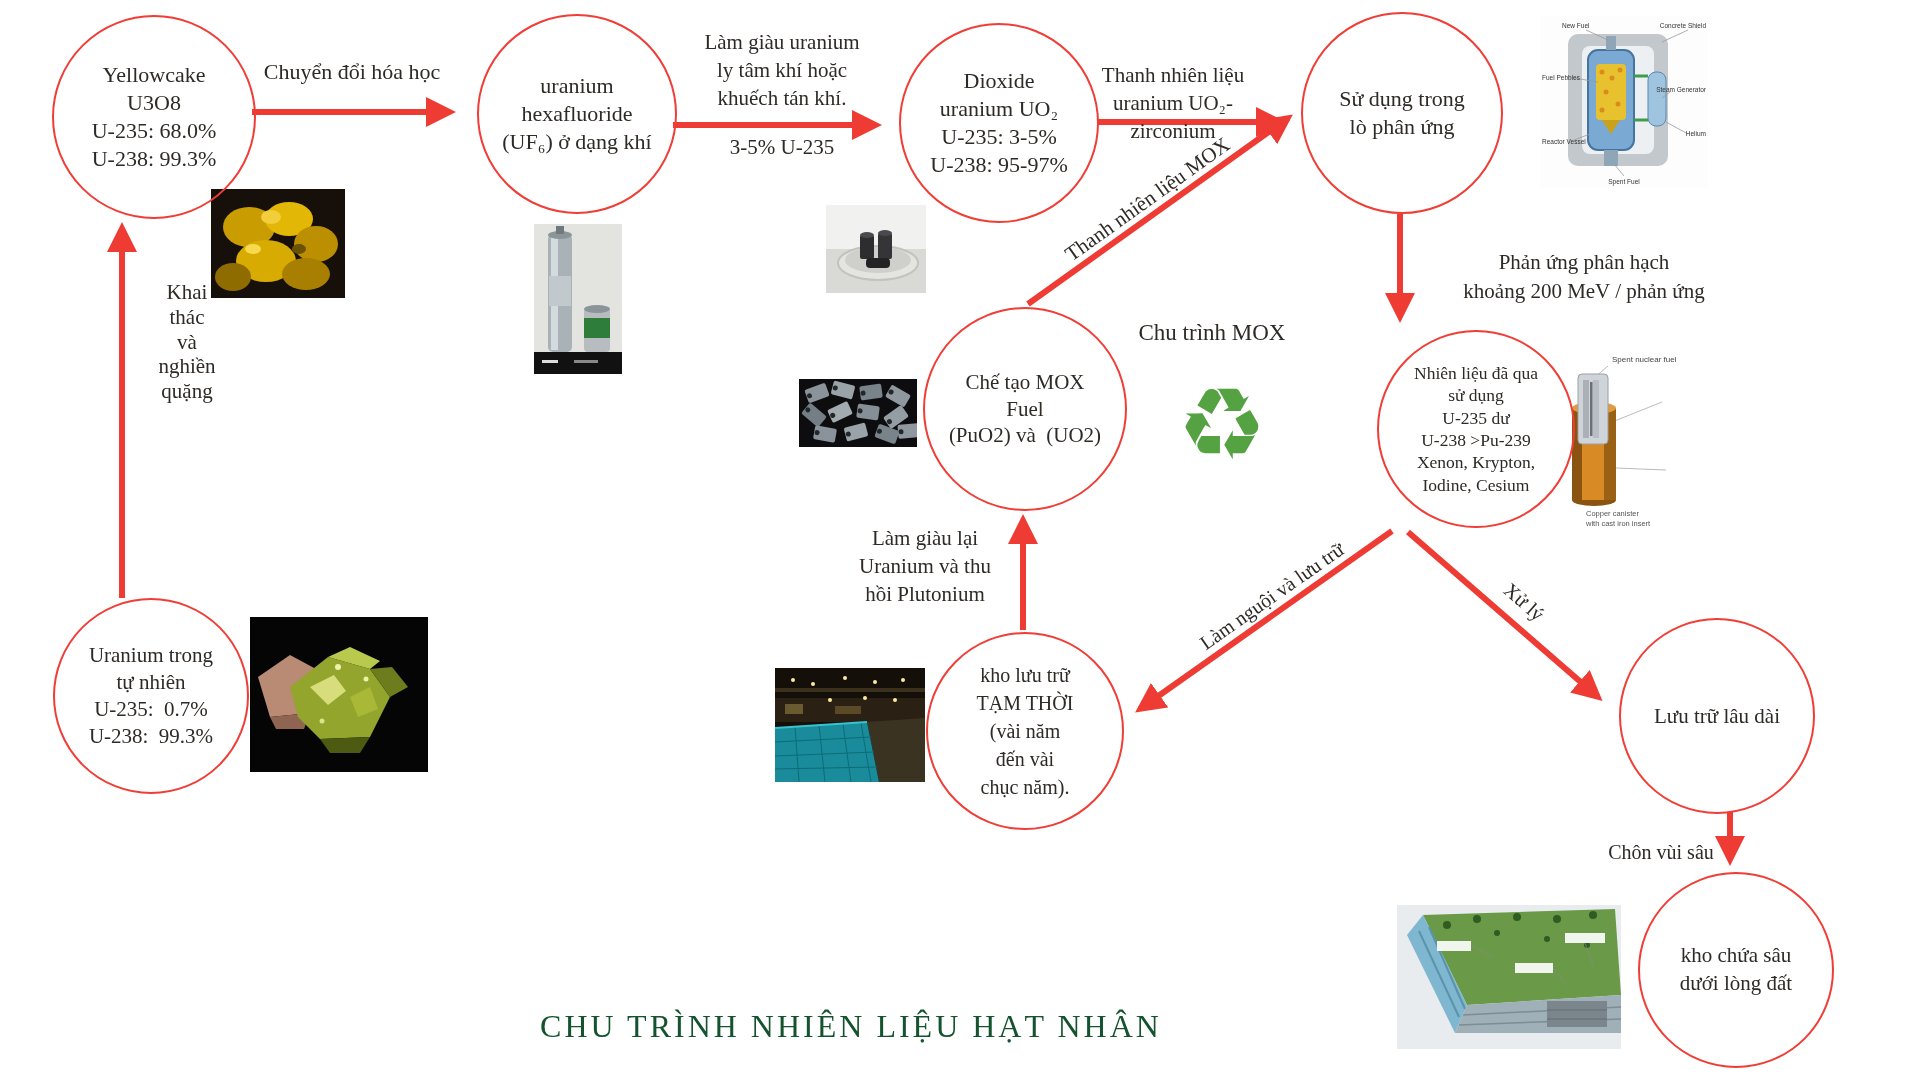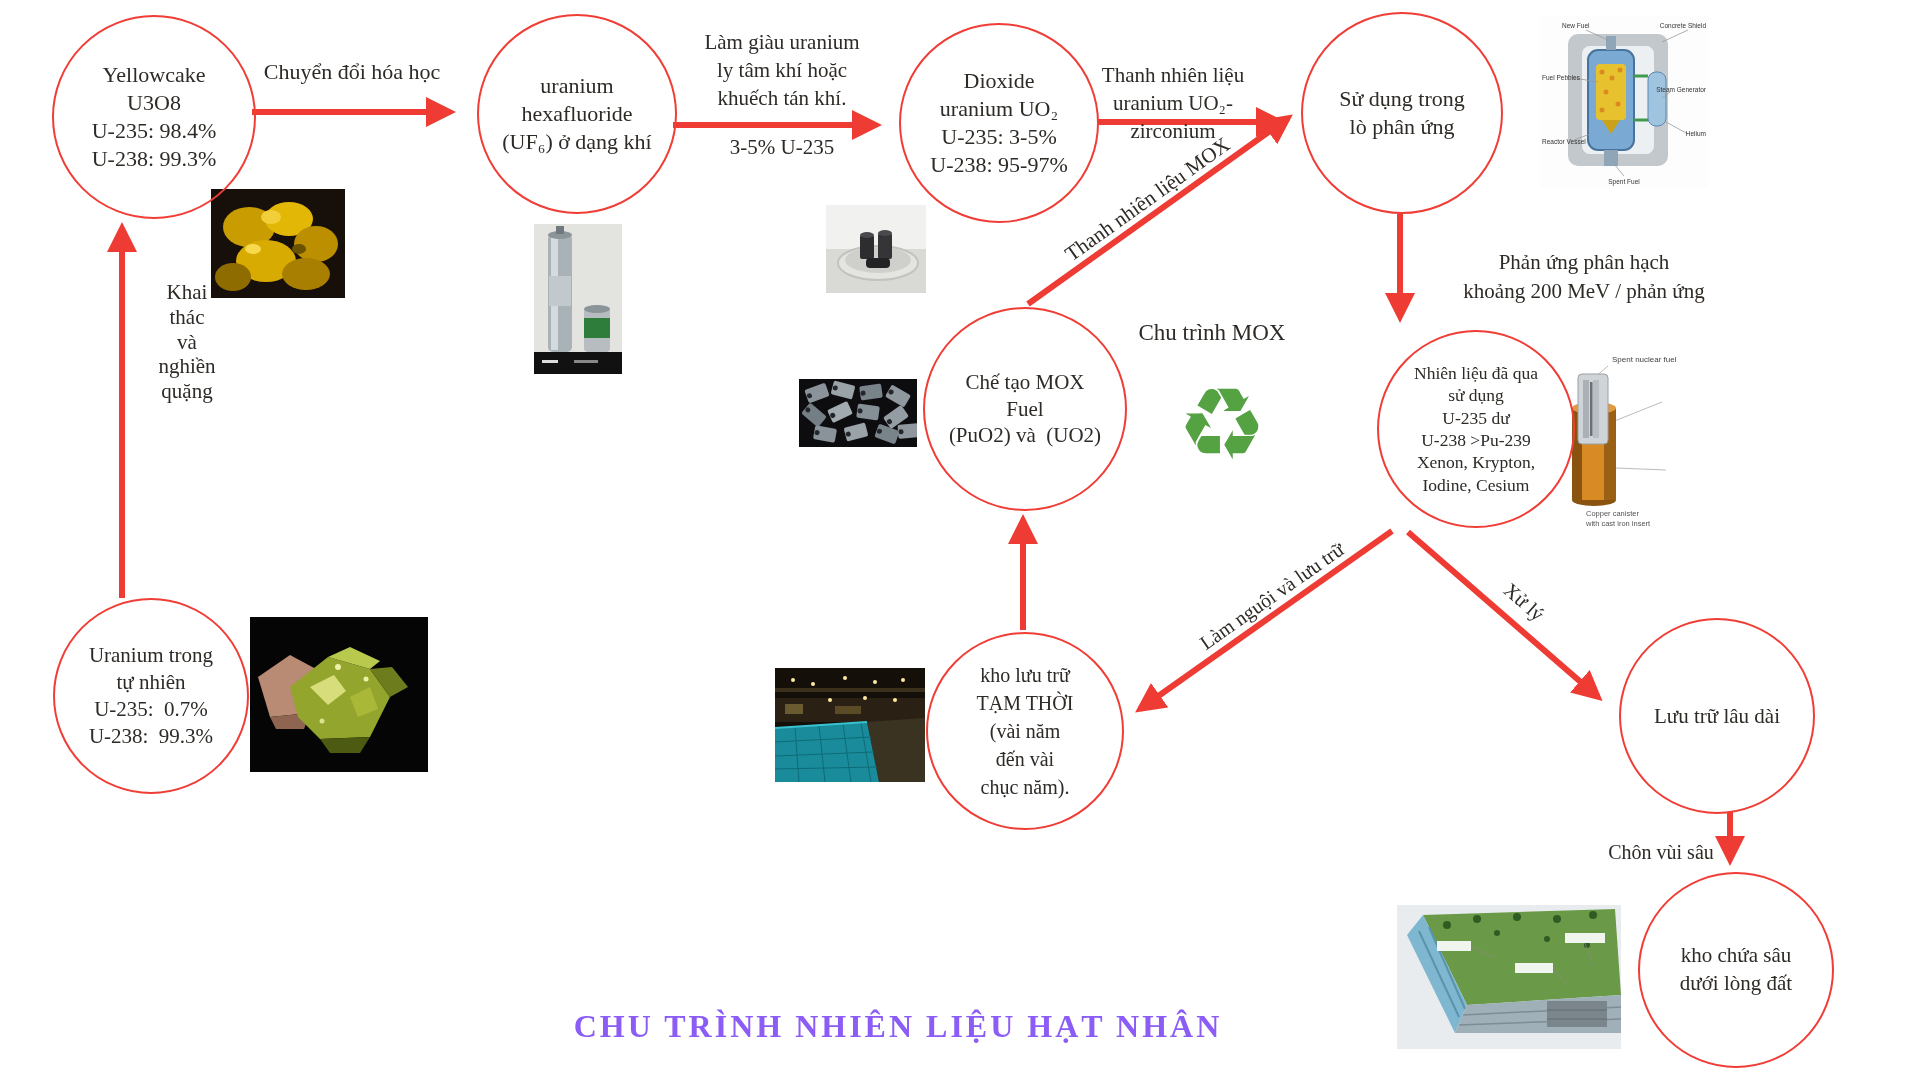--- a/index.html
+++ b/index.html
@@ -7,21 +7,21 @@
          font-family:"Liberation Serif","DejaVu Serif",serif;color:#2e2a26;}
   .node{position:absolute;border:2.5px solid #f03d36;border-radius:50%;
         display:flex;align-items:center;justify-content:center;text-align:center;
         white-space:pre-wrap;line-height:1.28;background:transparent;}
   .lbl{position:absolute;transform:translate(-50%,-50%);text-align:center;
        white-space:pre-line;line-height:1.33;}
   .overlay{position:absolute;left:0;top:0;}
   .photo{position:absolute;}
   .photo svg{display:block;}
   #title{position:absolute;left:851px;top:1008px;transform:translateX(-50%);
-         font-size:32px;font-weight:700;letter-spacing:3px;color:#8b5cf6;white-space:nowrap;margin-left:47px;}
+         font-size:32px;font-weight:400;letter-spacing:3px;color:#14532d;white-space:nowrap;}
   #recycle{position:absolute;left:1222px;top:429px;transform:translate(-50%,-54%);
            font-family:"DejaVu Sans",sans-serif;font-size:100px;color:#55a243;line-height:1;}
   .tinytxt{font-family:"Liberation Sans","DejaVu Sans",sans-serif;}
 </style>
 </head>
 <body>
 
 <div id="stage">
 
   <svg class="overlay" width="1920" height="1080" viewBox="0 0 1920 1080">
@@ -298,21 +298,21 @@
       <circle cx="88" cy="50" r="3" fill="#eef2a8"></circle>
         <circle cx="116" cy="62" r="2.5" fill="#eef2a8"></circle>
       <circle cx="72" cy="104" r="2.5" fill="#dde28a"></circle>
     </svg>
   </div>
 
   <div id="recycle">♻</div>
 
   <div class="node" style="left:52px;top:15px;width:200px;height:200px;font-size:22px">Yellowcake
 U3O8
-U-235: 98.4%
+U-235: 68.0%
 U-238: 99.3%</div>
   <div class="node" style="left:477px;top:14px;width:196px;height:196px;font-size:22px">uranium
 hexafluoride
 (UF₆) ở dạng khí</div>
   <div class="node" style="left:899px;top:23px;width:196px;height:196px;font-size:22px">Dioxide
 uranium UO₂
 U-235: 3-5%
 U-238: 95-97%</div>
   <div class="node" style="left:1301px;top:12px;width:198px;height:198px;font-size:22px">Sử dụng trong
 lò phân ứng</div>
@@ -345,20 +345,23 @@
   <div class="lbl" style="left:782px;top:148px;font-size:21px">3-5% U-235</div>
   <div class="lbl" style="left:1173px;top:104px;font-size:21px">Thanh nhiên liệu
 uranium UO₂-
 zirconium</div>
   <div class="lbl" style="left:1584px;top:277px;font-size:21px;line-height:1.38">Phản ứng phân hạch
 khoảng 200 MeV / phản ứng</div>
   <div class="lbl" style="left:1148px;top:200px;font-size:21px;transform:translate(-50%,-50%) rotate(-35.6deg);white-space:nowrap">Thanh nhiên liệu MOX</div>
   <div class="lbl" style="left:1212px;top:333px;font-size:23px">Chu trình MOX</div>
   <div class="lbl" style="left:1272px;top:596px;font-size:20px;transform:translate(-50%,-50%) rotate(-35deg);white-space:nowrap">Làm nguội và lưu trữ</div>
   <div class="lbl" style="left:1524px;top:602px;font-size:20px;transform:translate(-50%,-50%) rotate(41deg);white-space:nowrap">Xử lý</div>
+  <div class="lbl" style="left:925px;top:567px;font-size:21px">Làm giàu lại
+Uranium và thu
+hồi Plutonium</div>
   <div class="lbl" style="left:187px;top:342px;font-size:21px;line-height:1.18">Khai
 thác
 và
 nghiền
 quặng</div>
   <div class="lbl" style="left:1661px;top:852px;font-size:20px">Chôn vùi sâu</div>
 
   <div id="title">CHU TRÌNH NHIÊN LIỆU HẠT NHÂN</div>
 
 </div>

